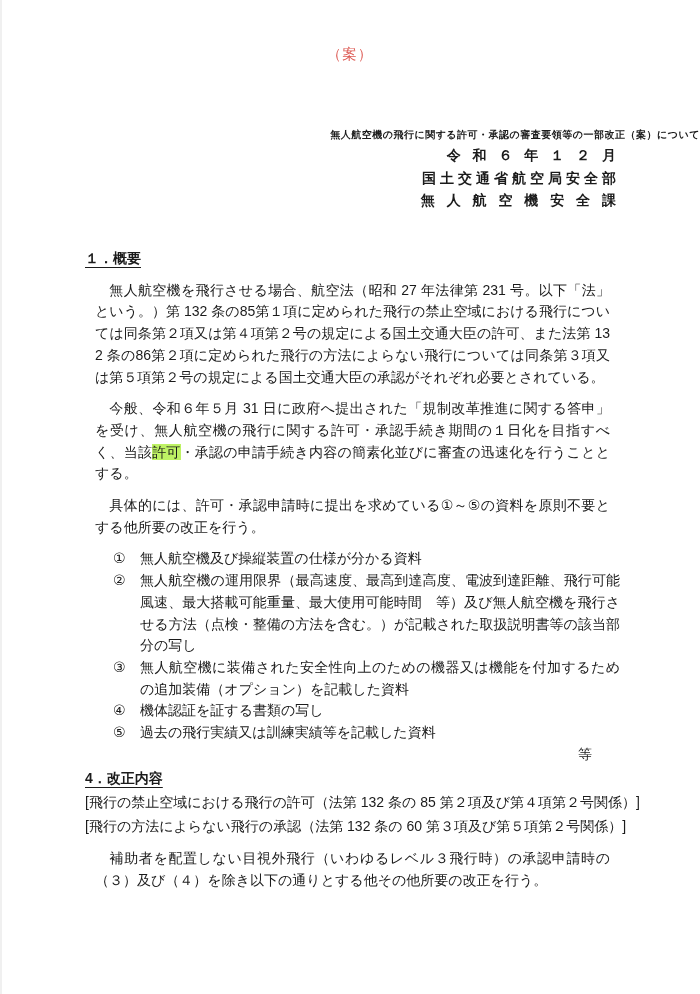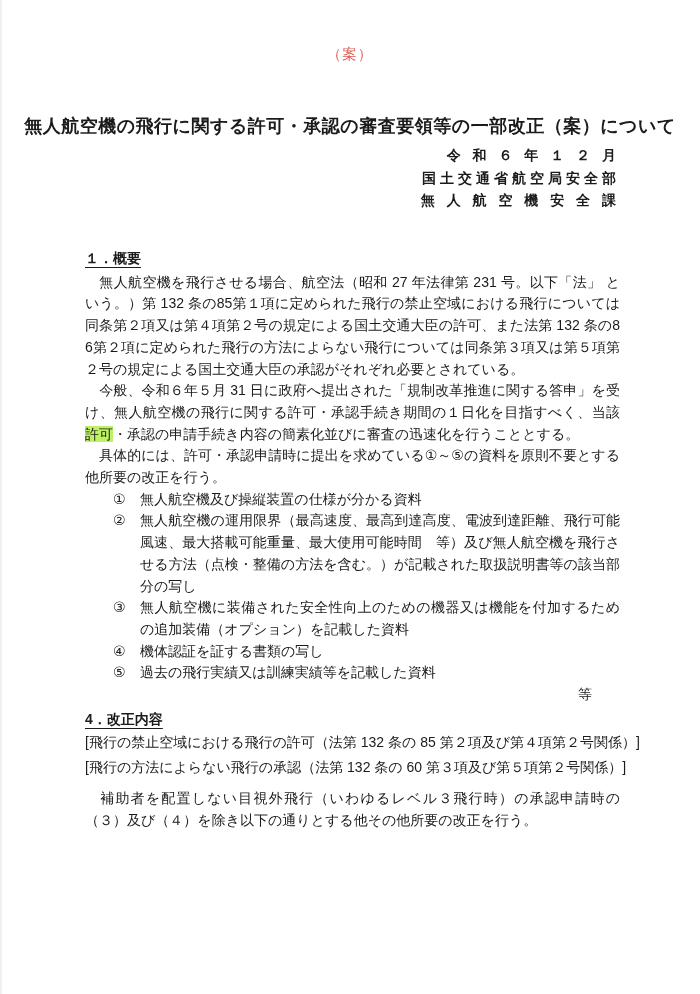--- a/index.html
+++ b/index.html
@@ -15,24 +15,24 @@
     box-shadow: inset 2px 0 0 #f0f0f0;
   }
   .draft {
     position:absolute; top:44px; left:0; right:0;
     text-align:center;
     color:#dd5a54;
     font-size:14.5px;
     letter-spacing:1px;
   }
   .doc-title {
-    position:absolute; top:116px; left:0; right:0;
-    text-align:center;
+    position:absolute; top:124px; left:0; right:0;
+    text-align:right;
     font-weight:600;
-    font-size:18px;
+    font-size:10px;
     letter-spacing:0.5px;
     white-space:nowrap;
   }
   .byline {
     position:absolute; top:144px; right:80px;
     text-align:right;
     font-weight:600;
     line-height:22.5px;
   }
   .byline .line { letter-spacing:4px; white-space:pre; }
@@ -42,21 +42,21 @@
   .sec-heading {
     font-weight:600;
     margin:16px 0 2px 0;
   }
   .sec-heading span {
     text-decoration:underline;
     text-underline-offset:4px;
     padding-right:6px;
   }
   .para {
-    margin:0;
+    margin:10px;
     text-align:justify;
     word-break:break-all;
   }
   .hl { background:#bef264; }
   .num-list { margin:0; }
   .li { display:flex; padding-left:28px; }
   .li .num { flex:none; width:27px; }
   .li .txt { flex:1; text-align:justify; word-break:break-all; }
   .etc-line { text-align:right; padding-right:28px; }
   .sec2-heading { margin-top:3px; }

